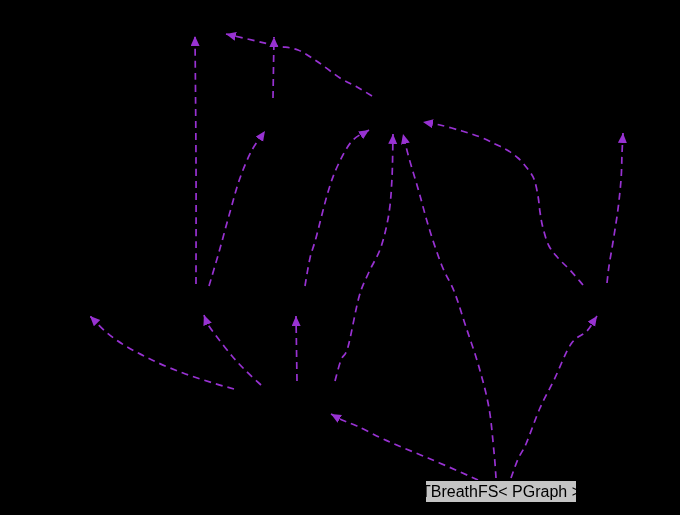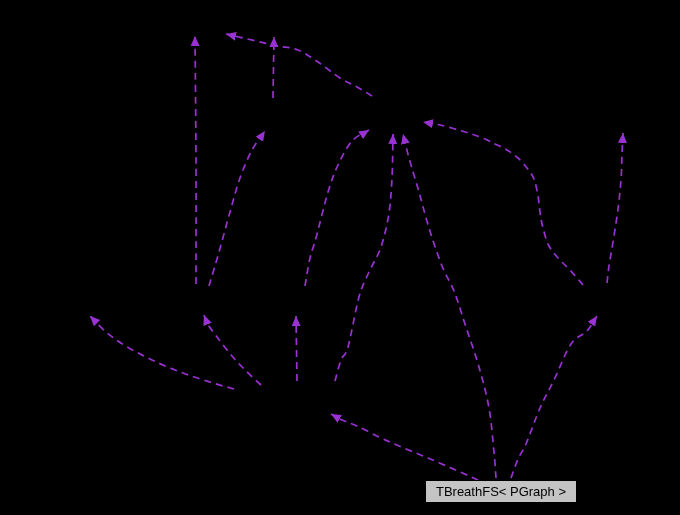--- a/index.html
+++ b/index.html
@@ -28,21 +28,21 @@
     height: 23px;
     box-sizing: border-box;
     background: #c4c4c4;
     border: 1px solid #000000;
     display: flex;
     align-items: center;
     justify-content: center;
   }
   .main-node span {
     color: #000000;
-    font-size: 13px;
+    font-size: 16px;
     line-height: 13px;
     white-space: nowrap;
   }
 </style>
 </head>
 <body>
 
 <div class="stage">
   <svg id="edge-layer" width="680" height="515" viewBox="0 0 680 515">
       <defs>

